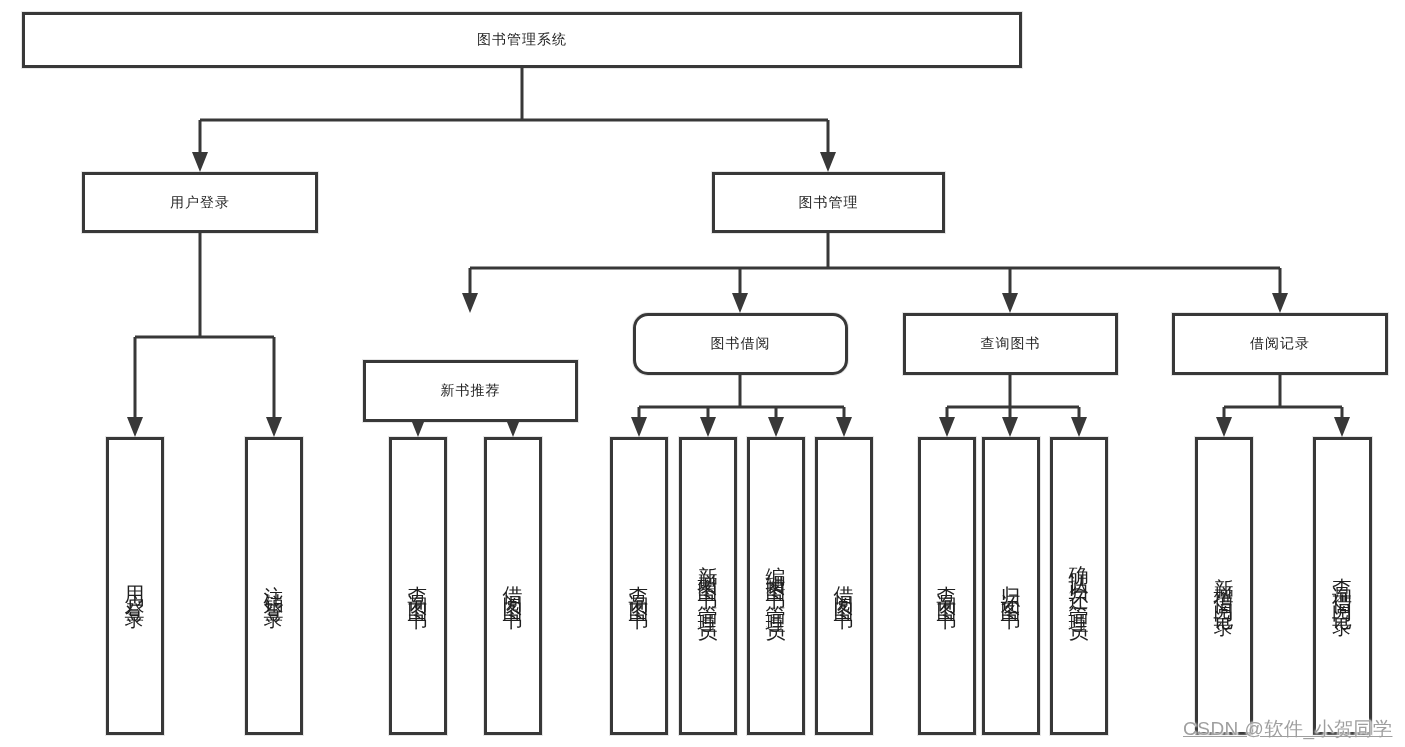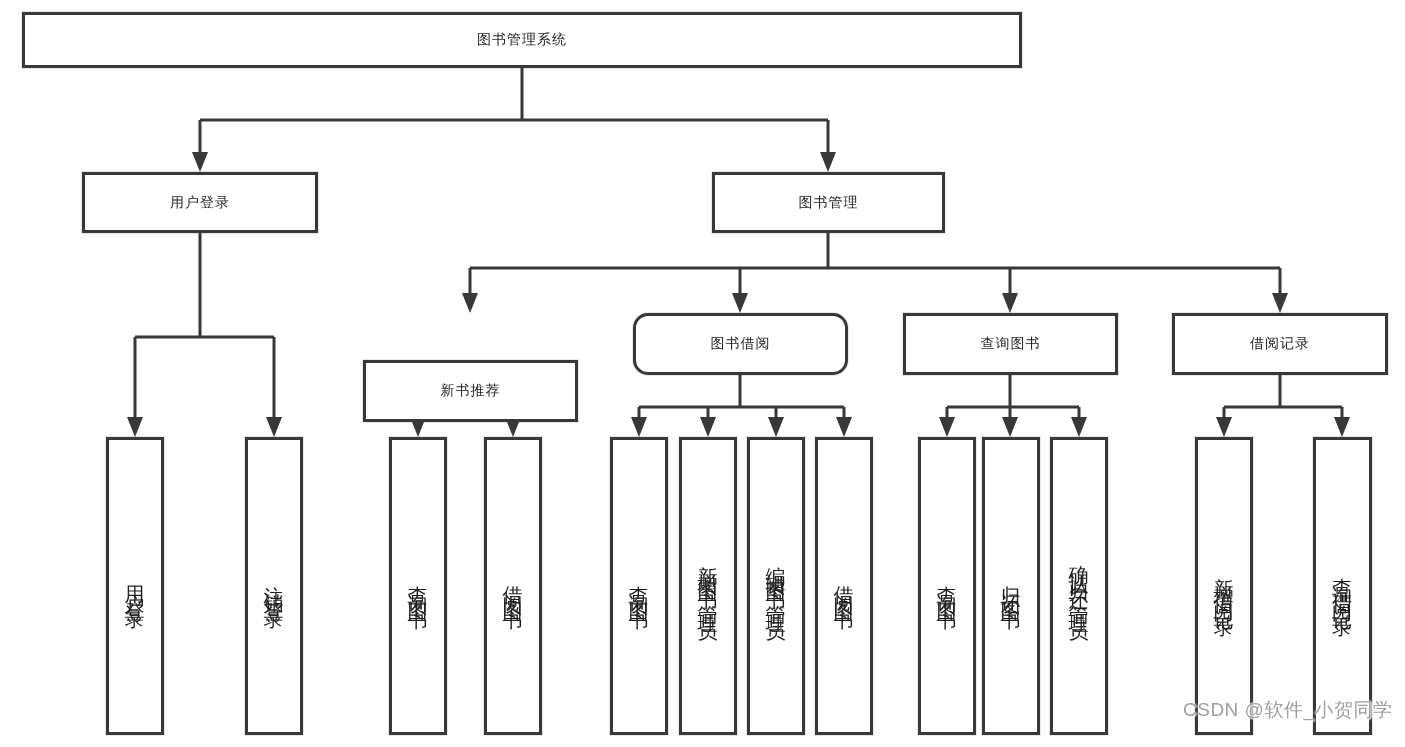--- a/index.html
+++ b/index.html
@@ -43,27 +43,28 @@
   .vbox {
     writing-mode: vertical-rl;
     text-orientation: upright;
     font-size: 20px;
     letter-spacing: 8px;
     line-height: 1;
   }
   .watermark {
     position: absolute;
     left: 1183px;
-    top: 697px;
+    top: 716px;
     font-size: 19px;
     letter-spacing: 0.5px;
     color: var(--wm);
     text-shadow: 0 0 3px #fff, 0 0 2px #fff, 1px 1px 2px #fff;
     white-space: nowrap;
     z-index: 5;
+    text-decoration: underline;
   }
 </style>
 </head>
 <body>
 
 <div class="stage">
 
   <svg class="connectors" viewBox="0 0 1405 747" xmlns="http://www.w3.org/2000/svg">
     <path d="M522 68 V121
              M200 120 H828

